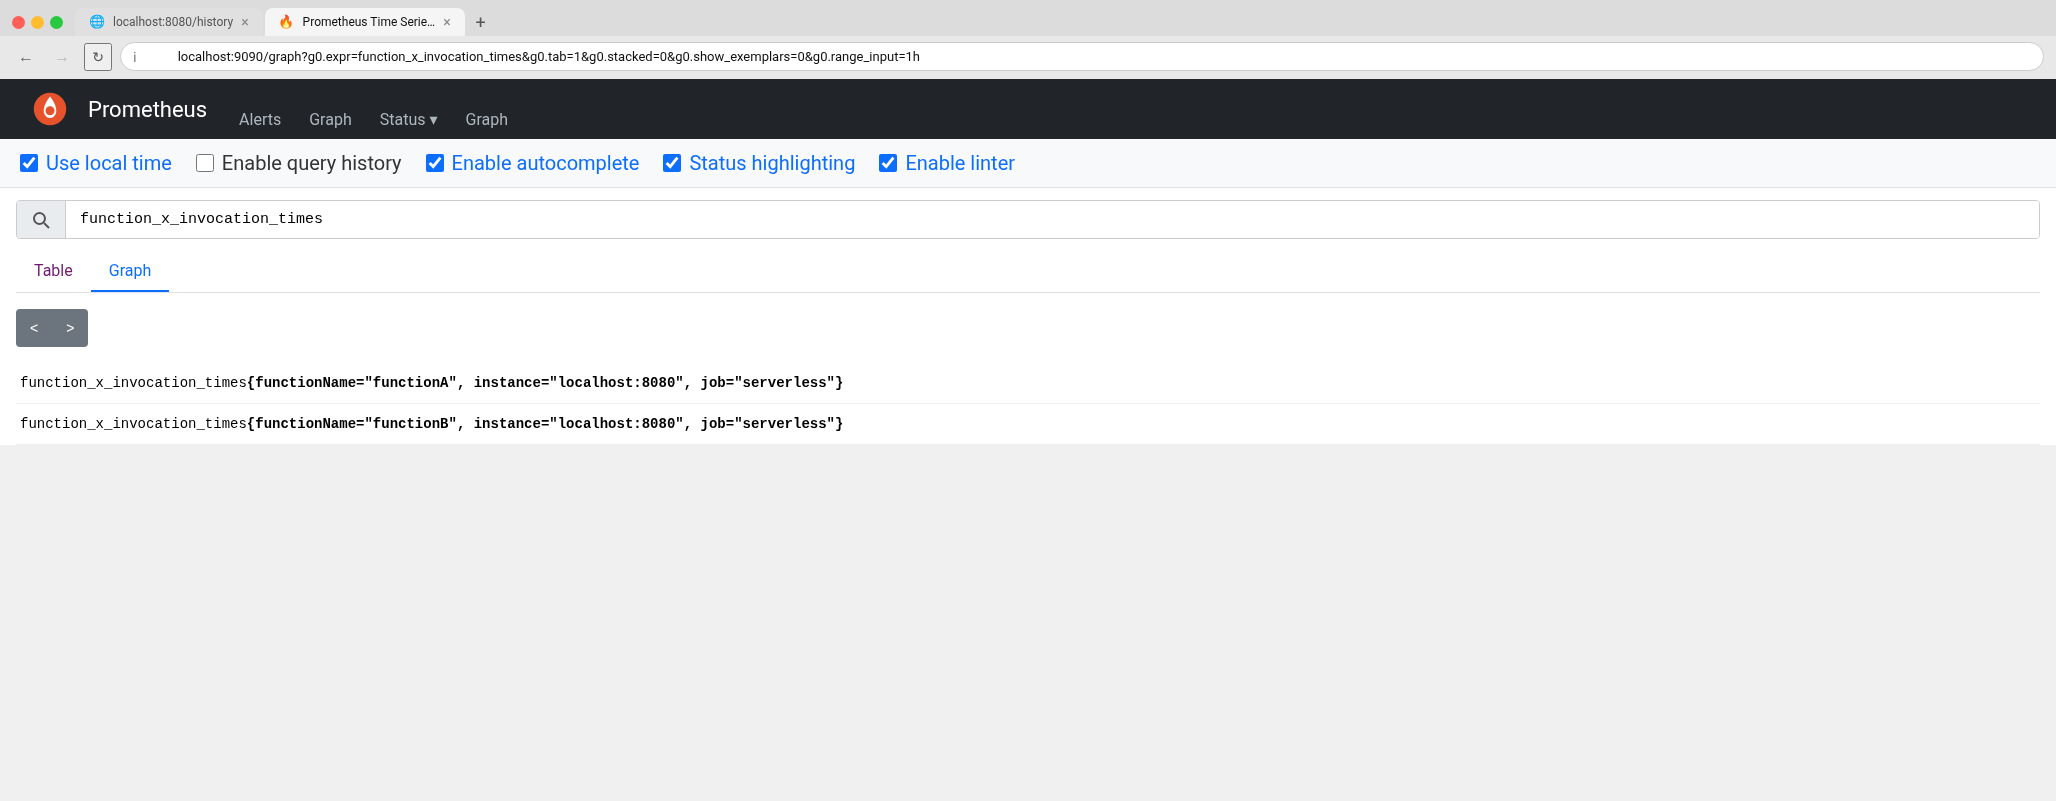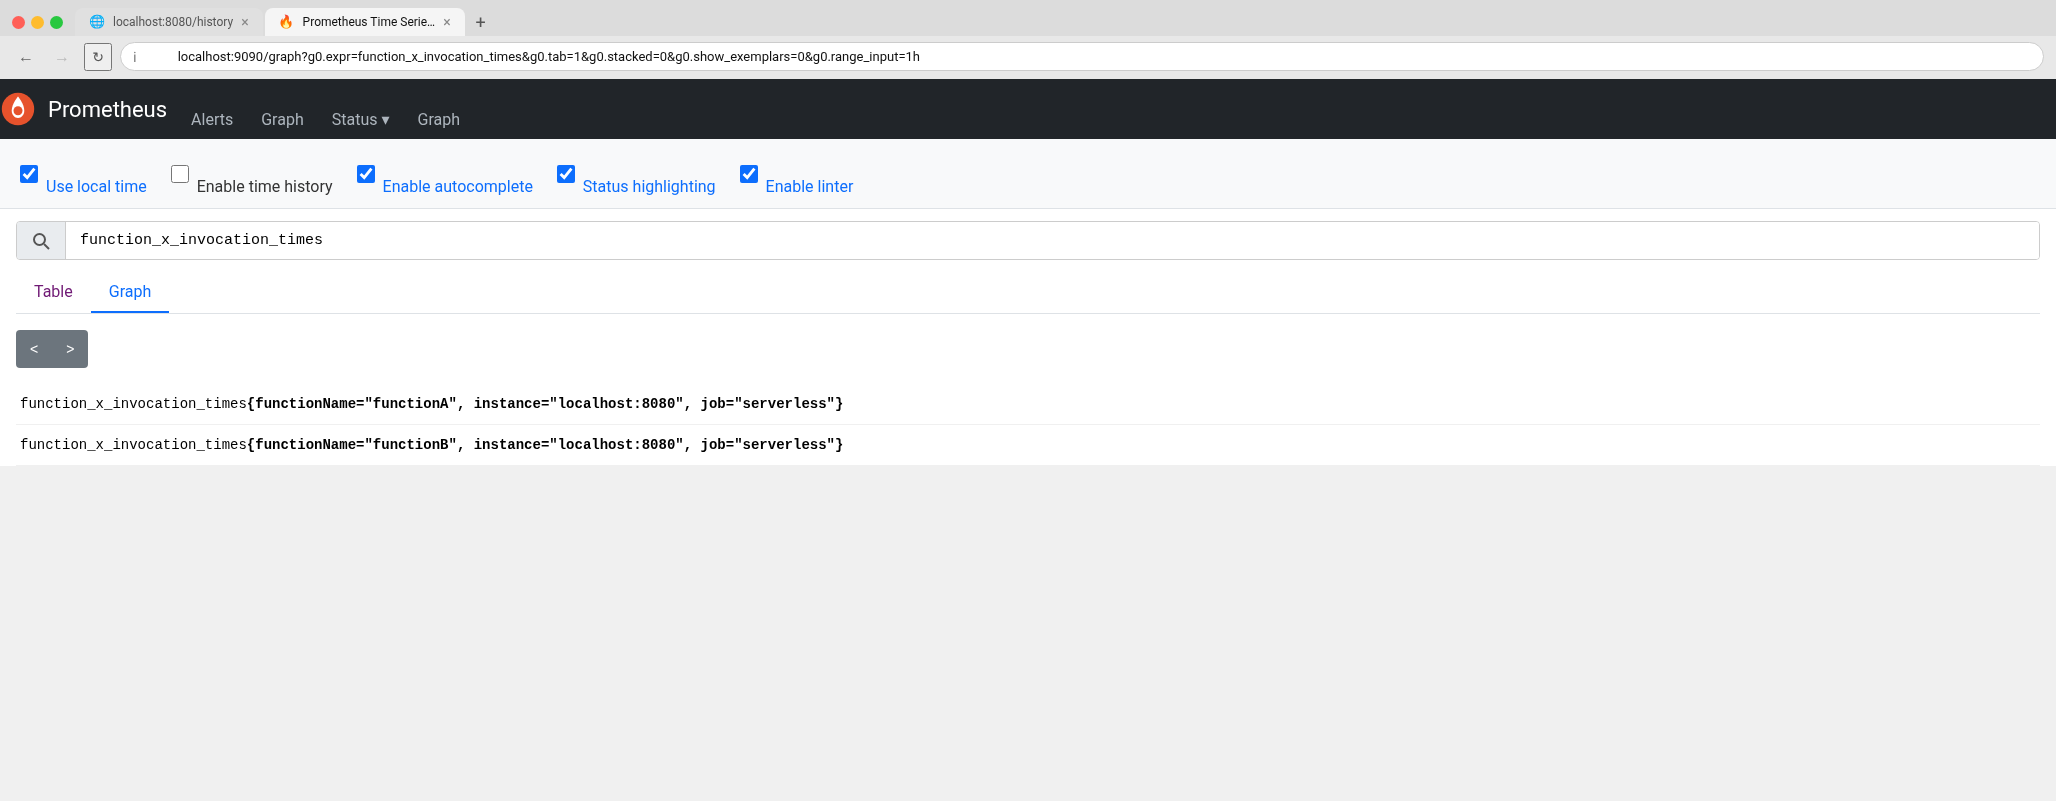--- a/index.html
+++ b/index.html
@@ -24,32 +24,32 @@
     .browser-toolbar { display: flex; align-items: center; gap: 8px; padding: 6px 12px 8px; background: #e8e8e8; }
     .nav-btn { width: 28px; height: 28px; display: flex; align-items: center; justify-content: center; color: #666; font-size: 16px; cursor: pointer; background: none; border: none; }
     .nav-btn.disabled { color: #bbb; }
     .refresh-btn { width: 28px; height: 28px; display: flex; align-items: center; justify-content: center; color: #555; font-size: 14px; cursor: pointer; }
     .address-bar { flex: 1; display: flex; align-items: center; background: white; border: 1px solid #ccc; border-radius: 20px; padding: 4px 12px; gap: 6px; }
     .address-bar .info-icon { color: #777; font-size: 14px; }
     .address-url { font-size: 13px; color: #111; white-space: nowrap; overflow: hidden; margin-left: 35px; }
 
     
     .app { background: white; }
-    .app-navbar { background: #212529; display: flex; align-items: center; padding: 0 0; height: 60px; gap: 12px; }
+    .app-navbar { background: #212529; display: flex; align-items: center; padding: 0 32px; height: 60px; gap: 20px; }
     .app-logo { width: 36px; height: 36px; flex-shrink: 0; }
     .app-brand { color: white; font-size: 22px; font-weight: 400; }
     .nav-links { display: flex; gap: 4px; }
     .nav-link { color: #adb5bd; font-size: 16px; padding: 8px 12px; cursor: pointer; text-decoration: none; background: none; border: none; margin-top: 20px; }
     .nav-link.dropdown { display: flex; align-items: center; gap: 4px; }
 
     
     .options-bar { display: flex; align-items: center; gap: 24px; padding: 12px 20px; background: #f8f9fa; border-bottom: 1px solid #dee2e6; }
     .checkbox-item { display: flex; align-items: center; gap: 8px; cursor: pointer; }
     .checkbox-item input[type="checkbox"] { width: 18px; height: 18px; accent-color: #0d6efd; cursor: pointer; }
-    .checkbox-label { color: #0d6efd; font-size: 16px; margin-top: 26px; }
+    .checkbox-label { color: #0d6efd; font-size: 20px; }
 
     
     .search-bar { display: flex; align-items: stretch; border: 1px solid #ccc; margin: 12px 16px; border-radius: 4px; overflow: hidden; }
     .search-icon-btn { background: #e9ecef; border: none; border-right: 1px solid #ccc; padding: 0 14px; display: flex; align-items: center; justify-content: center; }
     .search-icon-btn svg { width: 20px; height: 20px; color: #555; }
     .search-input { flex: 1; border: none; outline: none; padding: 10px 14px; font-size: 15px; font-family: 'Courier New', monospace; }
 
     
     .result-tabs { display: flex; border-bottom: 1px solid #dee2e6; margin: 0 16px; }
     .result-tab { padding: 10px 18px; cursor: pointer; font-size: 16px; color: #701a75; border-bottom: 2px solid transparent; }
@@ -128,21 +128,21 @@
     </div>
   </nav>
 
   <div class="options-bar">
     <label class="checkbox-item">
       <input type="checkbox" checked="" style="">
       <span class="checkbox-label">Use local time</span>
     </label>
     <label class="checkbox-item">
       <input type="checkbox" style="">
-      <span class="checkbox-label" style="color:#333">Enable time history</span>
+      <span class="checkbox-label" style="color:#333">Enable query history</span>
     </label>
     <label class="checkbox-item">
       <input type="checkbox" checked="" style="">
       <span class="checkbox-label">Enable autocomplete</span>
     </label>
     <label class="checkbox-item">
       <input type="checkbox" checked="" style="">
       <span class="checkbox-label">Status highlighting</span>
     </label>
     <label class="checkbox-item">

